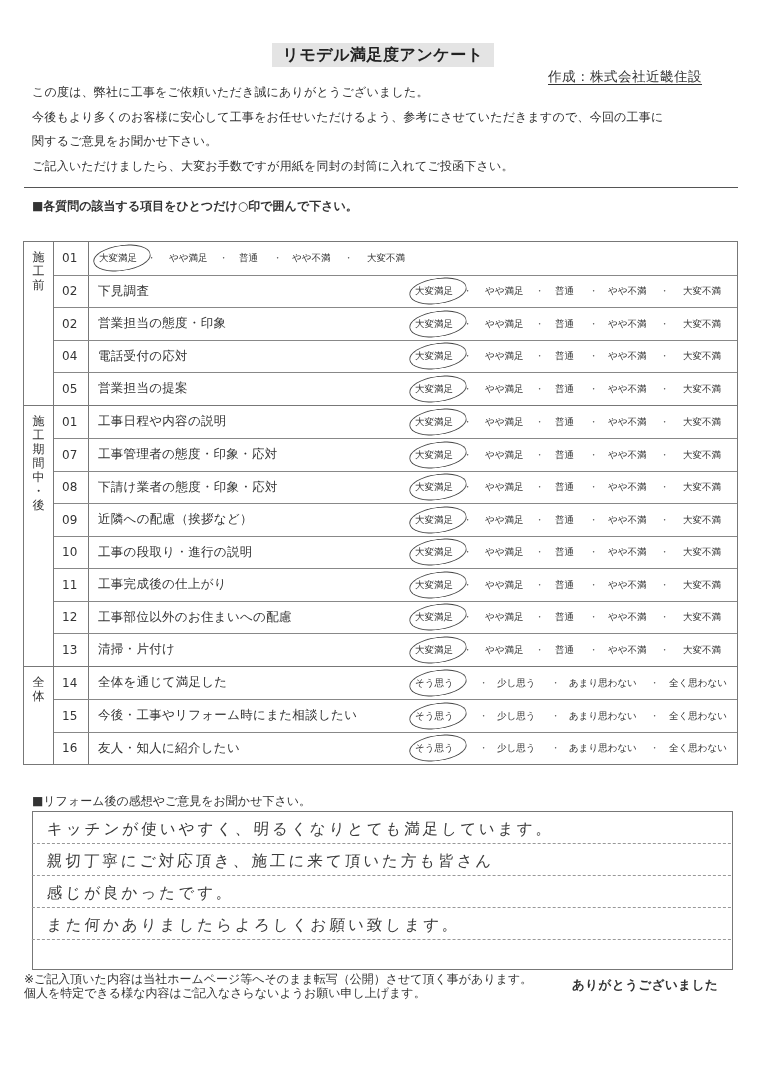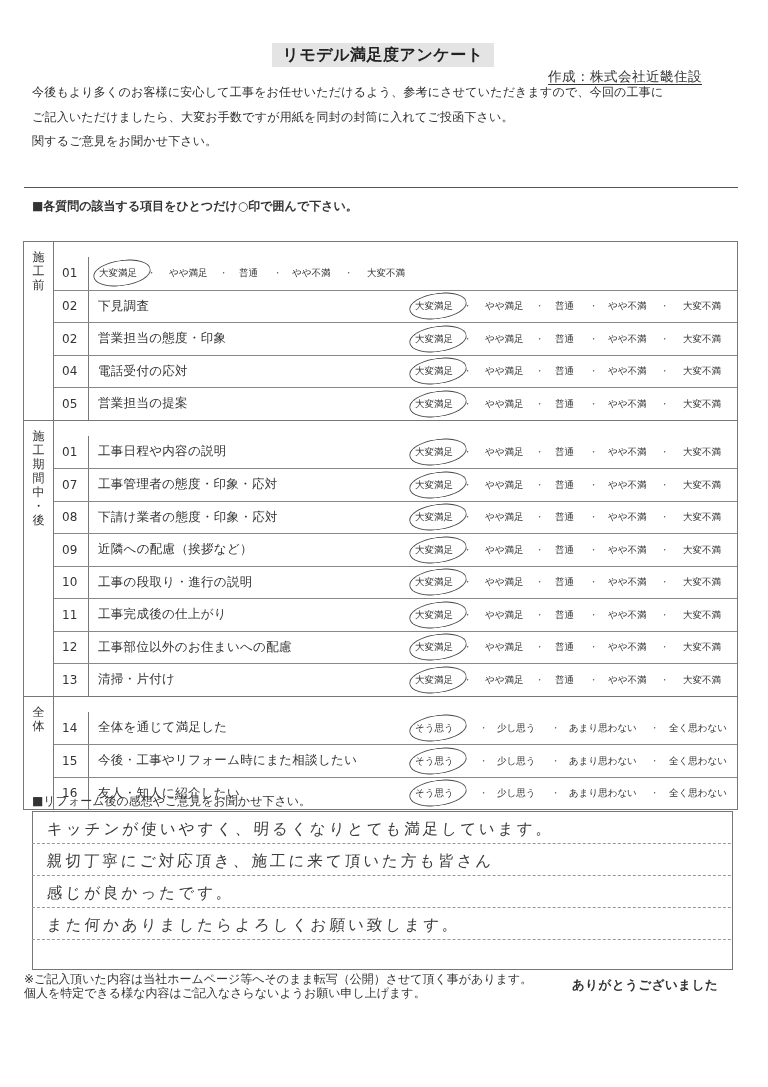--- a/index.html
+++ b/index.html
@@ -28,21 +28,21 @@
   }
   .section { display: flex; border-top: 1px solid #777; }
   .section:first-child { border-top: none; }
   .sec-label {
     width: 30px; border-right: 1px solid #777; font-size: 12px; color: #333;
     display: flex; flex-direction: column; align-items: center; padding-top: 8px;
     line-height: 14px; box-sizing: border-box;
   }
   .sec-rows { flex: 1; }
   .row { display: flex; height: 32.5px; border-top: 1px solid #888; box-sizing: border-box; align-items: stretch; }
-  .row:first-child { border-top: none; margin-top: 15px; }
+  .row:first-child { border-top: none; }
   .num { width: 35px; border-right: 1px solid #777; font-size: 12px; color: #333;
     display: flex; align-items: center; padding-left: 8px; box-sizing: border-box; }
   .item { width: 316px; font-size: 12.5px; color: #333; display: flex; align-items: center; padding-left: 9px; box-sizing: border-box; letter-spacing: 0.3px; }
   .options { flex: 1; position: relative; font-size: 9.5px; color: #333; }
   .opt { position: absolute; top: 50%; transform: translateY(-50%); white-space: nowrap; }
   .dot { position: absolute; top: 50%; transform: translateY(-50%); font-size: 9px; color: #555; }
   .circle {
     position: absolute; top: 50%; left: -6px; width: 56px; height: 24px;
     border: 1.3px solid #444; border-radius: 50%; transform: translateY(-50%) rotate(-8deg);
     border-right-color: #555; pointer-events: none;
@@ -62,23 +62,24 @@
   .notice { position: absolute; left: 24px; top: 972px; font-size: 12px; color: #333; line-height: 14px; }
   .thanks { position: absolute; left: 572px; top: 977px; font-size: 12.5px; font-weight: bold; color: #333; letter-spacing: 0.5px; }
 </style>
 </head>
 <body>
 
 <div class="title">リモデル満足度アンケート</div>
 <div class="author">作成：株式会社近畿住設</div>
 
 <div class="intro">
+  <p>この度は、弊社に工事をご依頼いただき誠にありがとうございました。</p>
   <p>今後もより多くのお客様に安心して工事をお任せいただけるよう、参考にさせていただきますので、今回の工事に</p>
+  <p>関するご意見をお聞かせ下さい。</p>
   <p>ご記入いただけましたら、大変お手数ですが用紙を同封の封筒に入れてご投函下さい。</p>
-  <p>関するご意見をお聞かせ下さい。</p>
 </div>
 
 <div class="hr"></div>
 <div class="instruction">■各質問の該当する項目をひとつだけ○印で囲んで下さい。</div>
 
 <div class="survey" id="survey">
     <div class="section">
       <div class="sec-label">
         <span>施</span>
         <span>工</span>

